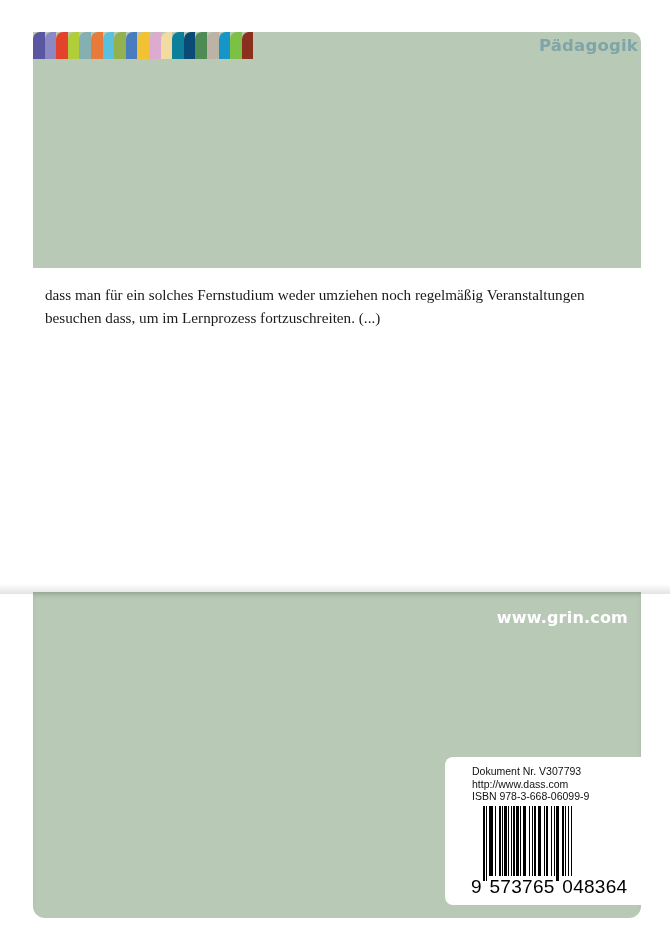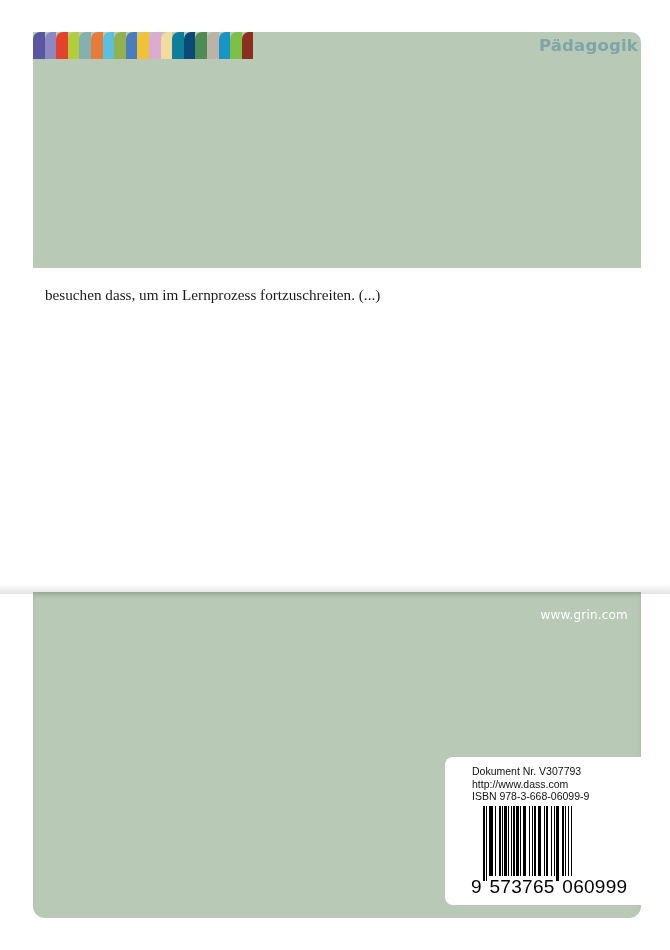--- a/index.html
+++ b/index.html
@@ -33,22 +33,22 @@
       position: absolute; left: 0; top: 584px; width: 670px; height: 10px;
       background: linear-gradient(to bottom, rgba(255,255,255,0), rgba(200,200,200,0.5));
     }
     .bottom-panel {
       position: absolute; left: 33px; top: 592px; width: 608px; height: 326px;
       background: #b8cab6; border-bottom-left-radius: 12px; border-bottom-right-radius: 12px;
       box-shadow: inset 0 4px 5px -2px rgba(90,110,90,0.45);
     }
     .site {
       position: absolute; right: 42px; top: 608px;
-      font-family: "DejaVu Sans", sans-serif; font-weight: normal;
-      font-size: 12px; color: #ffffff; letter-spacing: 0.2px;
+      font-family: "DejaVu Sans", sans-serif; font-weight: bold;
+      font-size: 16px; color: #ffffff; letter-spacing: 0.2px;
     }
     .isbn-box {
       position: absolute; left: 445px; top: 757px; width: 196px; height: 148px;
       background: #ffffff; border-top-left-radius: 8px; border-bottom-left-radius: 8px;
     }
     .isbn-text {
       position: absolute; left: 472px; top: 765px;
       font-family: "Liberation Sans", sans-serif; font-size: 10.5px; line-height: 12.6px;
       color: #111111;
     }
@@ -87,20 +87,21 @@
     <div class="tab" style="background: rgb(79, 139, 85);"></div>
     <div class="tab" style="background: rgb(189, 178, 166);"></div>
     <div class="tab" style="background: rgb(21, 149, 200);"></div>
     <div class="tab" style="background: rgb(124, 193, 70);"></div>
     <div class="tab" style="background: rgb(139, 47, 30);"></div>
   </div>
 
 <div class="category">Pädagogik</div>
 
 <div class="blurb">
+  <div>dass man für ein solches Fernstudium weder umziehen noch regelmäßig Veranstaltungen</div>
   <div>besuchen dass, um im Lernprozess fortzuschreiten. (...)</div>
 </div>
 
 <div class="band-shadow"></div>
 <div class="bottom-panel"></div>
 
 <div class="site">www.grin.com</div>
 
 <div class="isbn-box"></div>
 <div class="isbn-text">
@@ -166,14 +167,14 @@
     <span style="width: 0.95px;"></span>
     <span style="width: 1.9px; background: rgb(255, 255, 255);"></span>
     <span style="width: 0.95px;"></span>
     <span style="width: 1.9px; background: rgb(255, 255, 255);"></span>
     <span style="width: 0.95px;"></span>
     <span style="width: 0.95px; background: rgb(255, 255, 255);"></span>
   </div>
 <div class="barcode-digits">
   <span>9</span>
   <span>573765</span>
-  <span>060999</span>
+  <span>048364</span>
 </div>
 
 </body></html>

